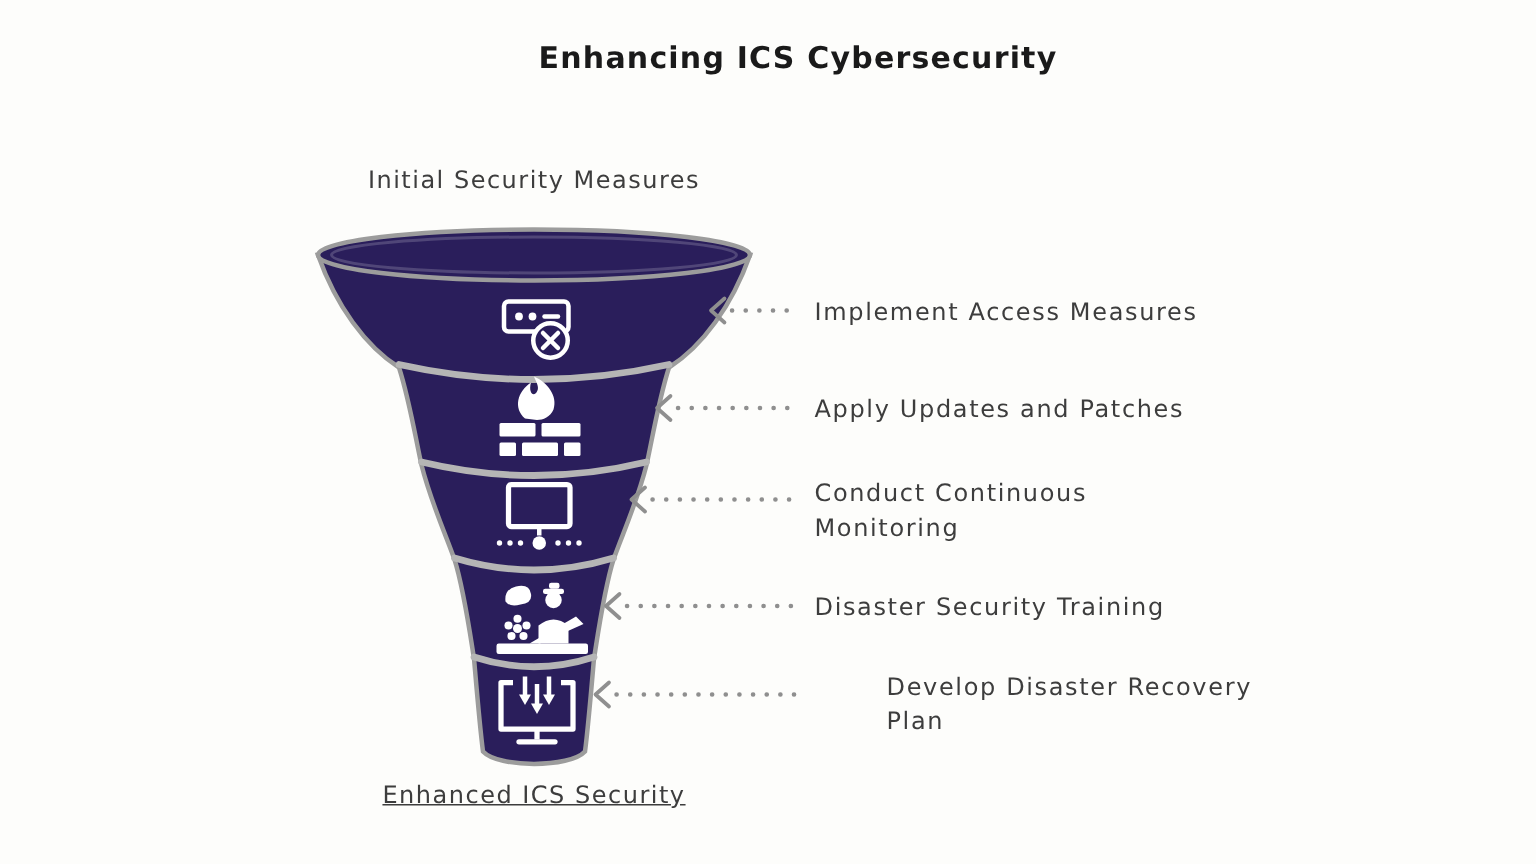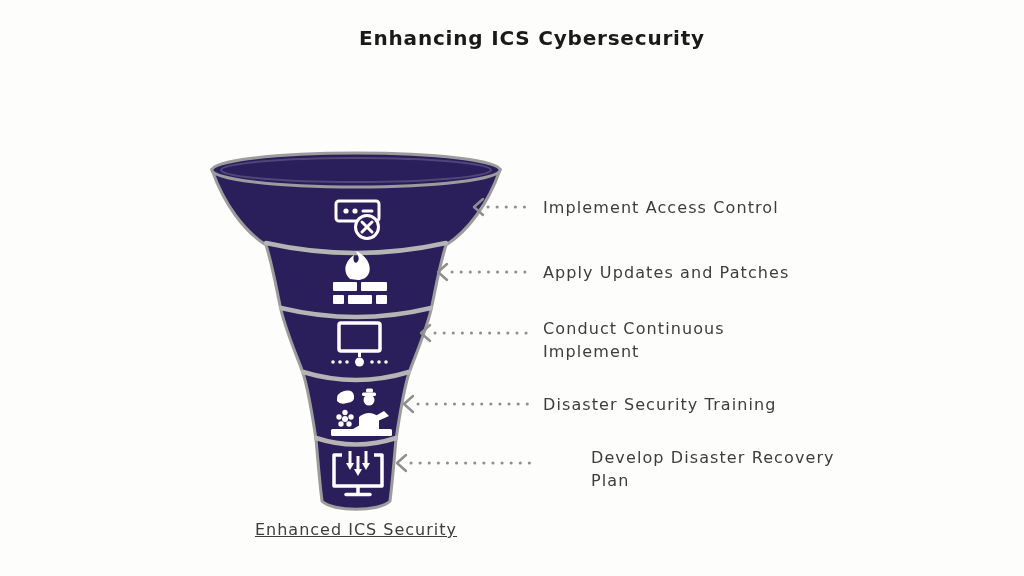--- a/index.html
+++ b/index.html
@@ -48,20 +48,21 @@
   .label-3{top:317px;width:215px;}
   .label-4{top:393px;}
   .label-5{top:446px;width:262px;margin-left:48px;}
 </style>
 </head>
 <body>
 
 <div class="canvas">
 
   <div class="page-title">Enhancing ICS Cybersecurity</div>
+  <div class="funnel-top-label">Initial Security Measures</div>
   <div class="funnel-bottom-label">Enhanced ICS Security</div>
 
   <svg class="diagram-svg" viewBox="0 0 1024 576">
 
     <path class="funnel-body" d="
       M 212 170
       C 224 204 244 231 266 245
       C 273 267 277 292 281 310
       C 287 334 297 356 303 373
       C 309 392 313 420 316 439
@@ -157,19 +158,19 @@
     <g>
       <path class="conn-head" d="M 413 396 L 404 404 L 413 412"></path>
       <line class="conn-dots" x1="418" y1="404" x2="533" y2="404"></line>
     </g>
     <g>
       <path class="conn-head" d="M 406 455 L 397 463 L 406 471"></path>
       <line class="conn-dots" x1="411" y1="463" x2="533" y2="463"></line>
     </g>
   </svg>
 
-  <div class="stage-label label-1">Implement Access Control</div>
+  <div class="stage-label label-1">Implement Access Measures</div>
   <div class="stage-label label-2">Apply Updates and Patches</div>
-  <div class="stage-label label-3 wrap">Conduct Continuous Implement</div>
+  <div class="stage-label label-3 wrap">Conduct Continuous Monitoring</div>
   <div class="stage-label label-4">Disaster Security Training</div>
   <div class="stage-label label-5 wrap">Develop Disaster Recovery Plan</div>
 
 </div>
 
 </body></html>

